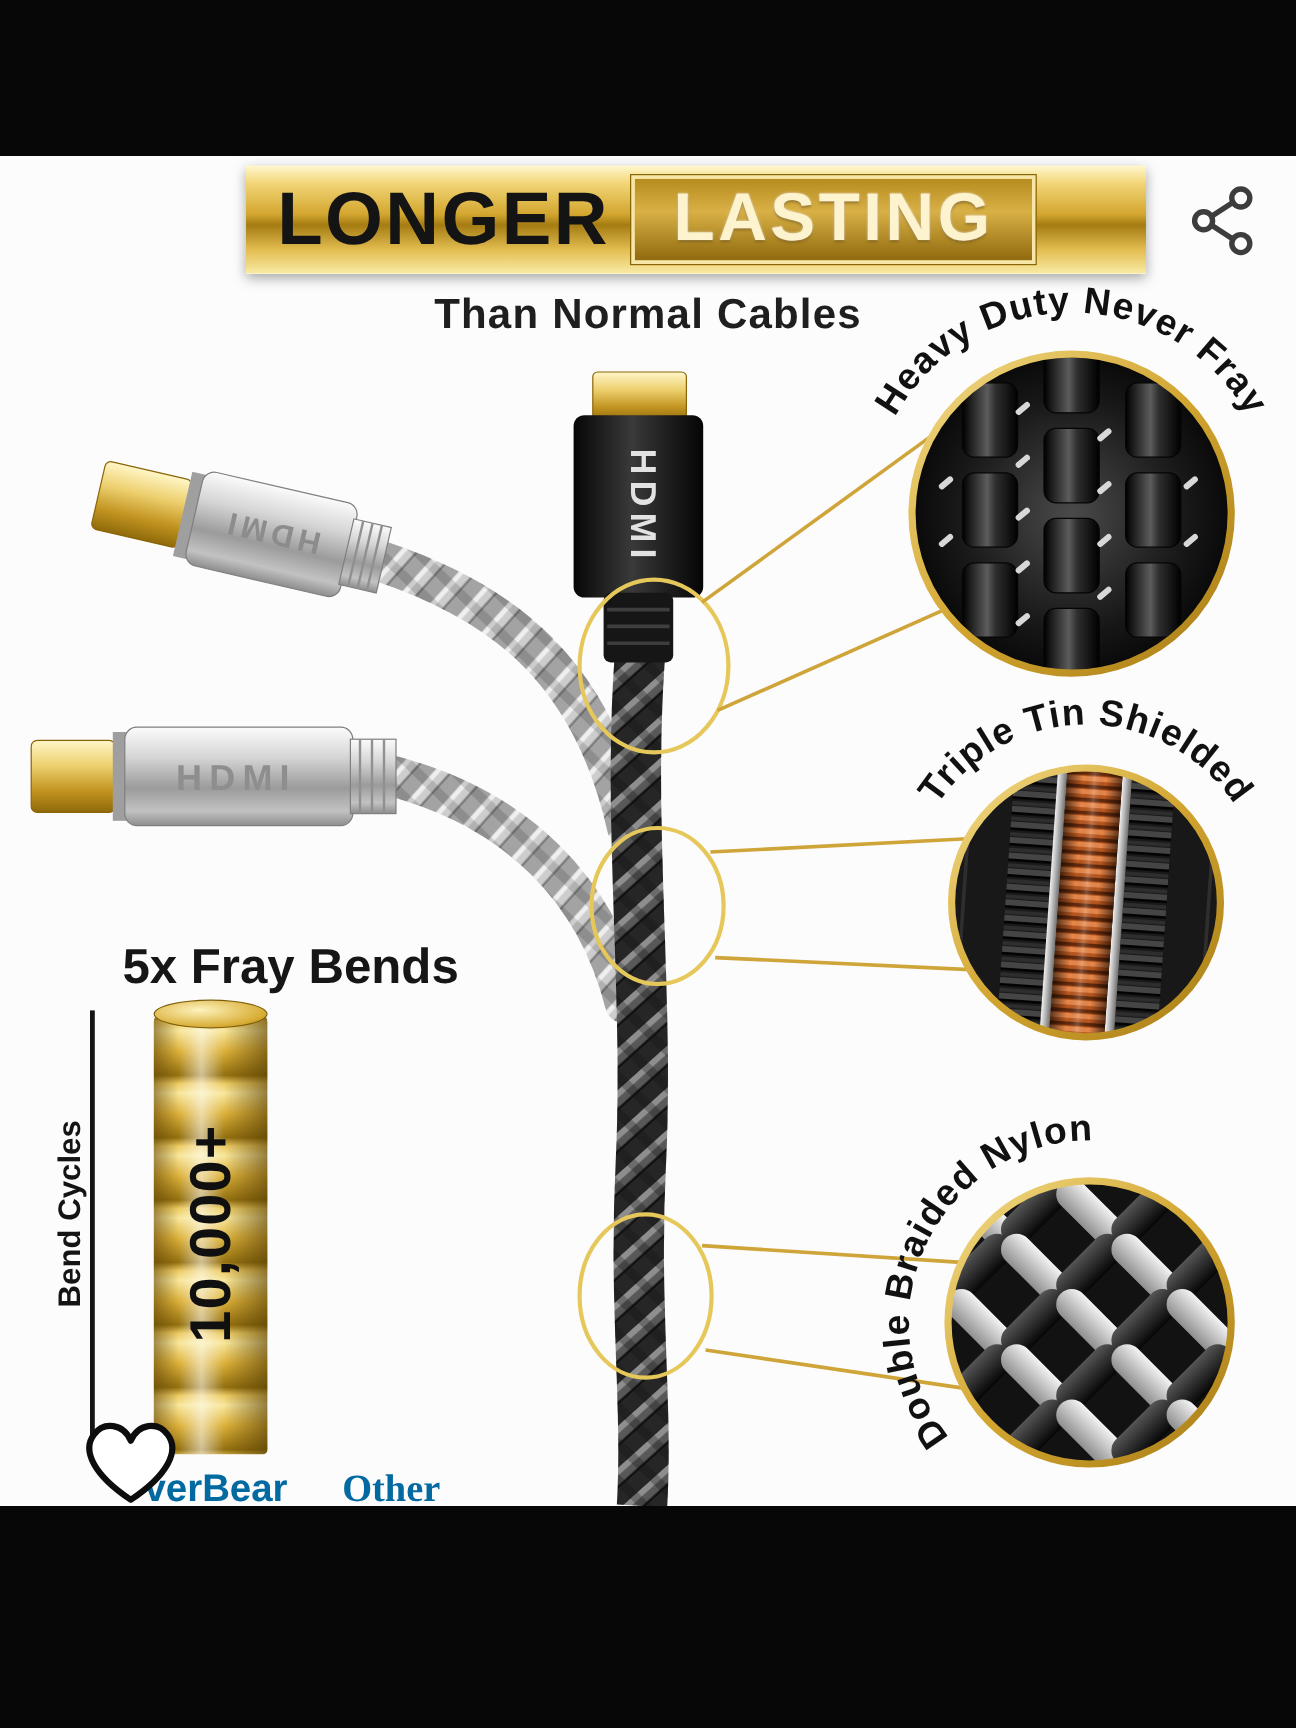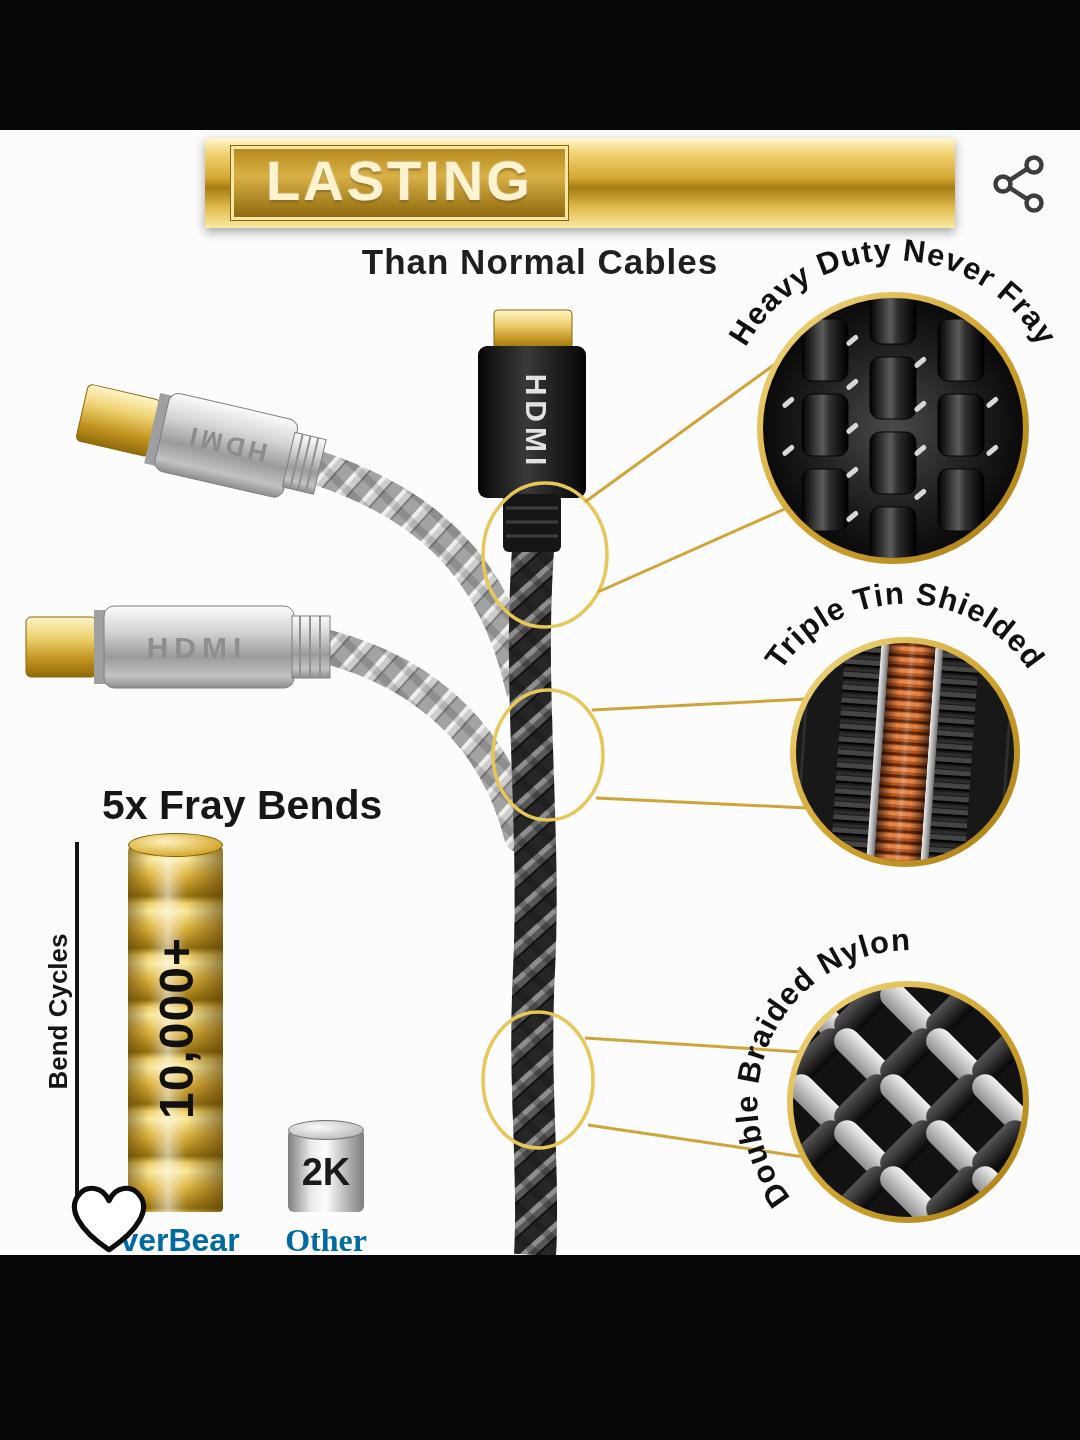--- a/index.html
+++ b/index.html
@@ -85,20 +85,21 @@
 </head>
 <body>
 
 <div class="screen">
   <div class="letterbox top"></div>
   <div class="letterbox bottom"></div>
 
   <div class="content">
 
     <div class="banner">
+      <span class="banner-word1">LONGER</span>
       <span class="banner-lasting-box">
         <span class="banner-word2">LASTING</span>
       </span>
     </div>
 
     <svg class="share-btn" viewBox="0 0 64 64">
       <g fill="#fcfcfc" stroke="#3d3d3d" stroke-width="4.5">
         <line x1="22" y1="28" x2="39" y2="17"></line>
         <line x1="22" y1="36" x2="39" y2="47"></line>
         <circle cx="46" cy="13" r="7.5"></circle>
@@ -363,23 +364,20 @@
       </g>
     </svg>
 
     <div class="chart-title">5x Fray Bends</div>
     <div class="axis-y"></div>
     <div class="ylabel">Bend Cycles</div>
 
     <div class="bar-gold">
       <div class="bar-gold-text">10,000+</div>
     </div>
-    <div class="bar-silver">
-      <div class="bar-silver-text">2K</div>
-    </div>
 
     <div class="cat-label cat-1">verBear</div>
     <div class="cat-label cat-2">Other</div>
 
     <svg class="heart" viewBox="0 0 84 76">
       <path d="M42 70 C 12 50, 2 30, 12 17 C 20 6, 36 8, 42 22 C 48 8, 64 6, 72 17 C 82 30, 72 50, 42 70 Z" fill="#ffffff" stroke="#0d0d0d" stroke-width="5" stroke-linejoin="round"></path>
     </svg>
 
   </div>
 </div>

